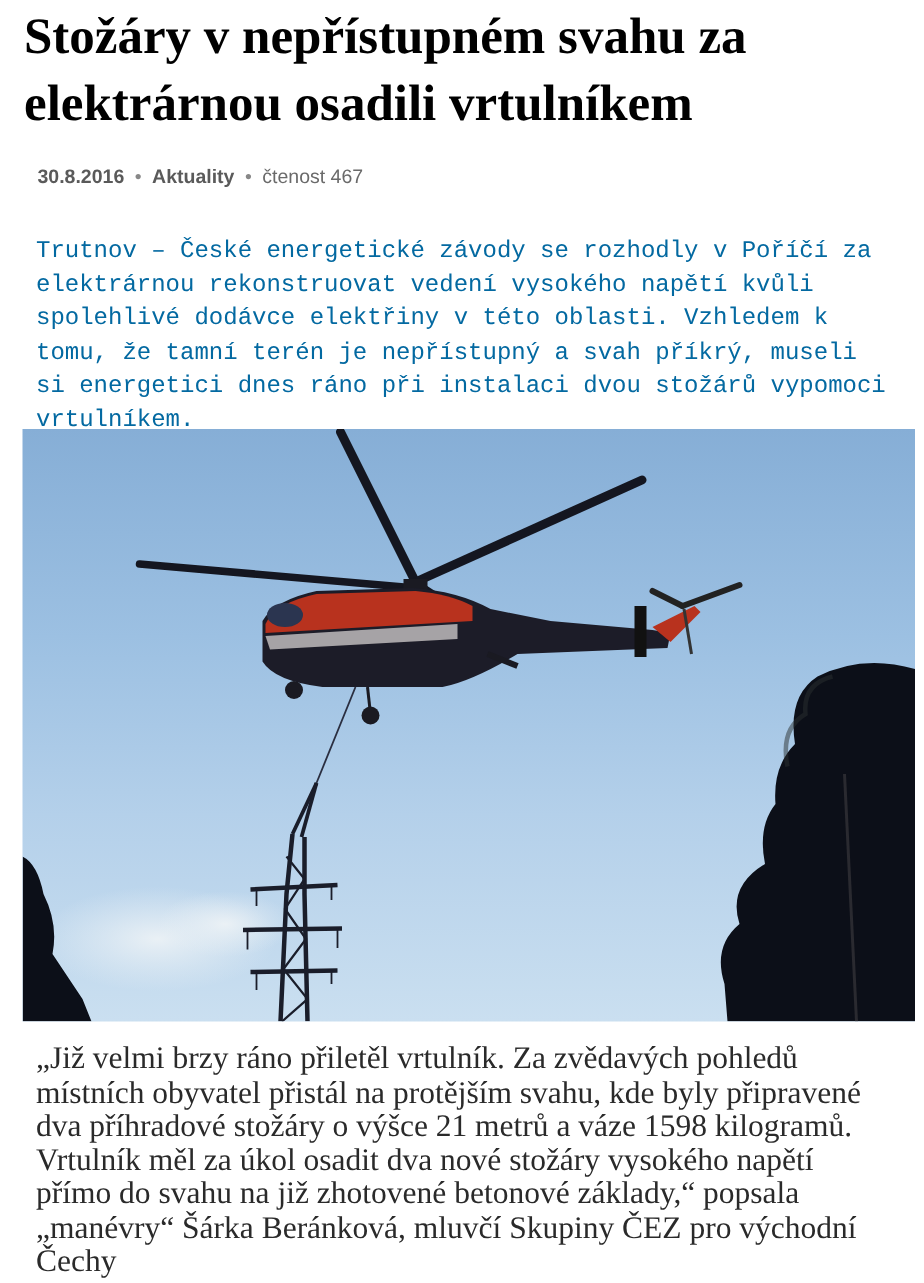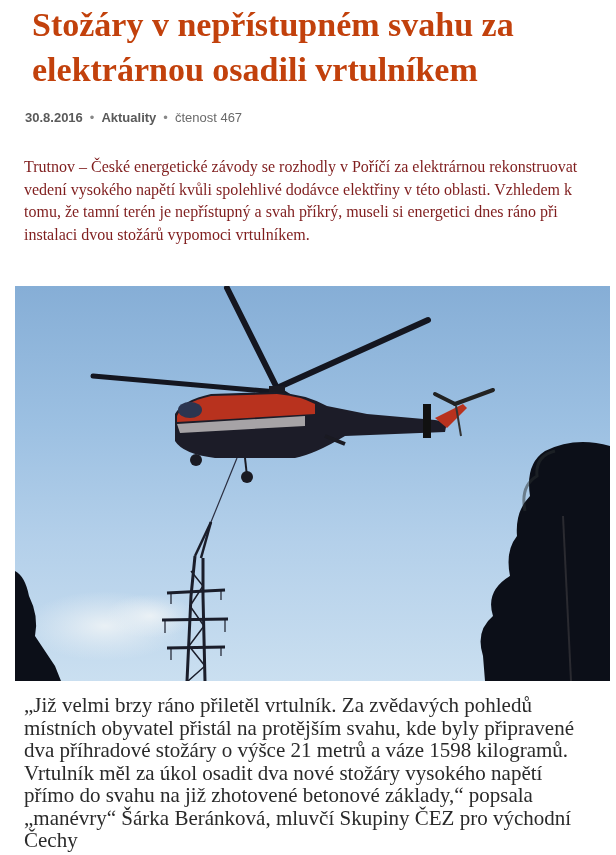--- a/index.html
+++ b/index.html
@@ -14,29 +14,29 @@
       overflow: hidden;
     }
     .article {
       position: absolute;
       left: 0;
       top: 0;
       width: 616px;
     }
     .title {
       position: absolute;
-      left: 32px;
+      left: 16px;
       top: 2px;
       width: 580px;
       margin: 0;
       font-family: "Liberation Serif", "DejaVu Serif", serif;
       font-weight: bold;
       font-size: 34px;
       line-height: 45px;
-      color: #c2410c;
+      color: #000000;
       letter-spacing: 0px;
     }
     .meta {
       position: absolute;
       left: 25px;
       top: 110px;
       font-family: "Liberation Sans", "DejaVu Sans", sans-serif;
       font-size: 13px;
       color: #666666;
       white-space: nowrap;
@@ -44,24 +44,24 @@
     .meta .date { font-weight: bold; color: #5a5a5a; }
     .meta .category { font-weight: bold; color: #5a5a5a; }
     .meta .sep { margin: 0 7px; color: #888; }
     .meta .reads { font-weight: normal; color: #6a6a6a; }
     .lead {
       position: absolute;
       left: 24px;
       top: 156px;
       width: 575px;
       margin: 0;
-      font-family: Liberation Serif, serif;
+      font-family: Liberation Mono, monospace;
       font-size: 16px;
       line-height: 22.5px;
-      color: #7f1d1d;
+      color: #0369a1;
     }
     .photo {
       position: absolute;
       left: 15px;
       top: 286px;
       width: 595px;
       height: 395px;
       overflow: hidden;
       background: linear-gradient(180deg, #86aed6 0%, #9cc0e2 35%, #b4d0ea 65%, #cadff0 100%);
     }

